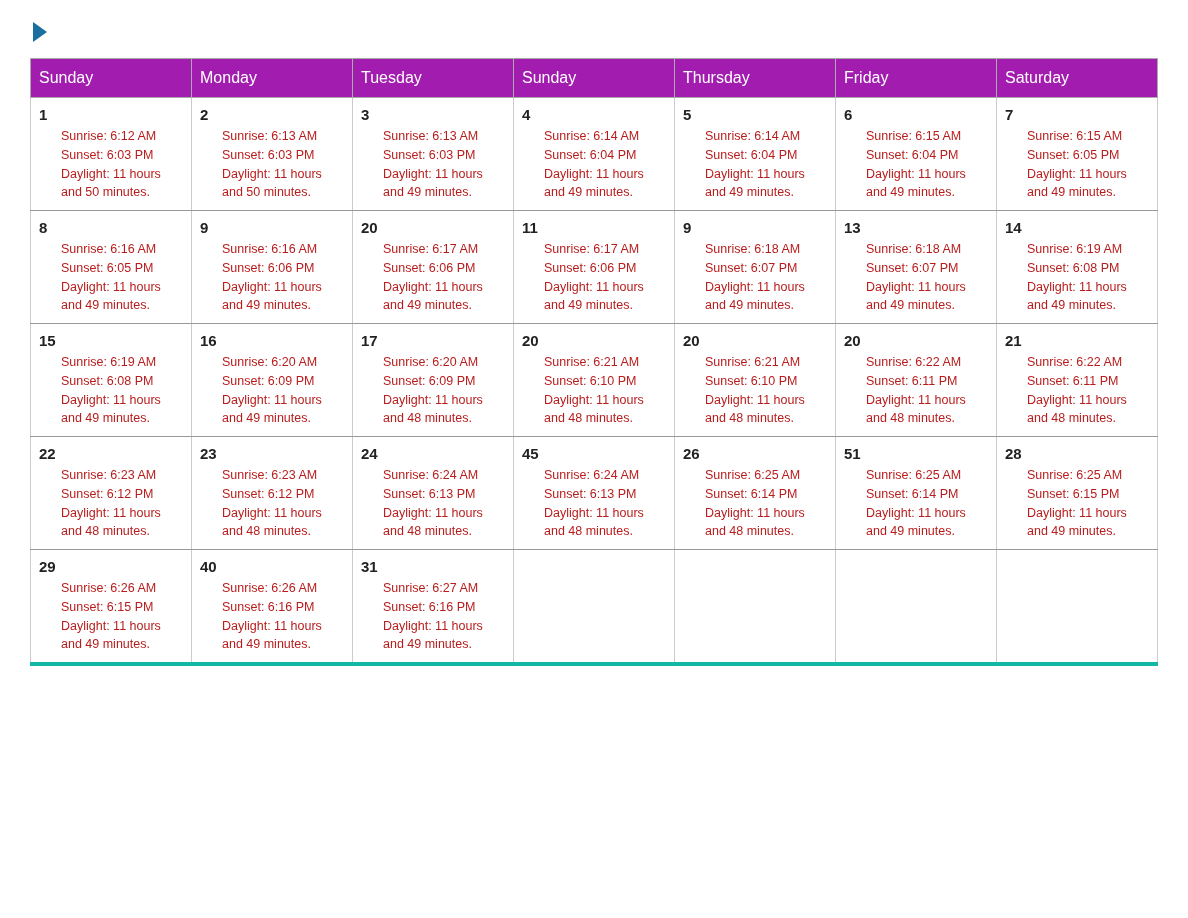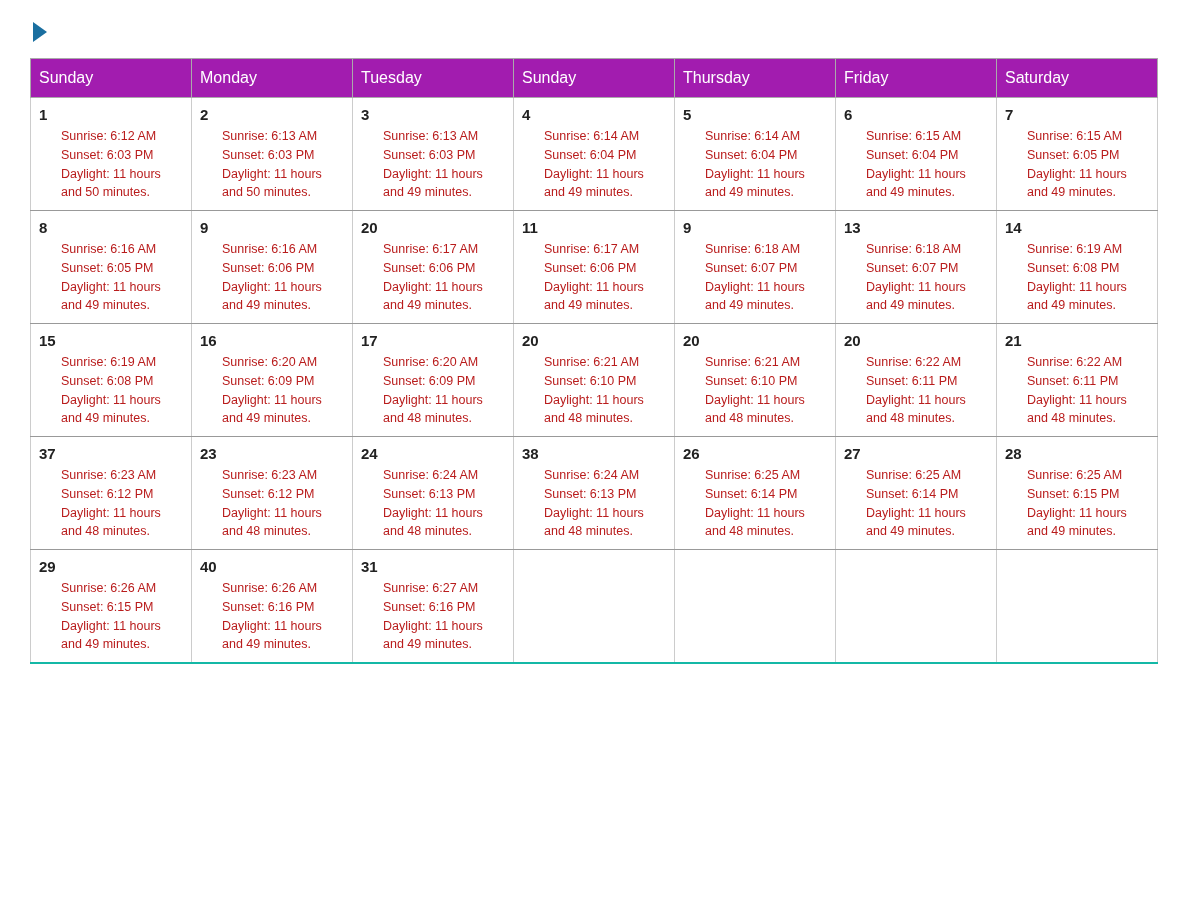--- a/index.html
+++ b/index.html
@@ -76,21 +76,21 @@
     }
     .calendar td {
       vertical-align: top;
       padding: 8px 8px;
       border: 1px solid #ccc;
       width: 14.28%;
       min-height: 110px;
       background: #ffffff;
     }
     .calendar tr td {
-      border-bottom: 2px solid #14b8a6;
+      border-bottom: 4px solid #14b8a6;
     }
     .calendar tbody tr:not(:last-child) td {
       border-bottom: 1px solid #999;
     }
     .day-number {
       font-size: 15px;
       font-weight: bold;
       color: #222;
       margin-bottom: 4px;
     }
@@ -219,41 +219,41 @@
           <div class="day-number">20</div>
           <div class="day-info">Sunrise: 6:22 AM<br>Sunset: 6:11 PM<br>Daylight: 11 hours and 48 minutes.</div>
         </td>
         <td>
           <div class="day-number">21</div>
           <div class="day-info">Sunrise: 6:22 AM<br>Sunset: 6:11 PM<br>Daylight: 11 hours and 48 minutes.</div>
         </td>
       </tr>
       <tr>
         <td>
-          <div class="day-number">37</div>
+          <div class="day-number">22</div>
           <div class="day-info">Sunrise: 6:23 AM<br>Sunset: 6:12 PM<br>Daylight: 11 hours and 48 minutes.</div>
         </td>
         <td>
           <div class="day-number">23</div>
           <div class="day-info">Sunrise: 6:23 AM<br>Sunset: 6:12 PM<br>Daylight: 11 hours and 48 minutes.</div>
         </td>
         <td>
           <div class="day-number">24</div>
           <div class="day-info">Sunrise: 6:24 AM<br>Sunset: 6:13 PM<br>Daylight: 11 hours and 48 minutes.</div>
         </td>
         <td>
-          <div class="day-number">38</div>
+          <div class="day-number">45</div>
           <div class="day-info">Sunrise: 6:24 AM<br>Sunset: 6:13 PM<br>Daylight: 11 hours and 48 minutes.</div>
         </td>
         <td>
           <div class="day-number">26</div>
           <div class="day-info">Sunrise: 6:25 AM<br>Sunset: 6:14 PM<br>Daylight: 11 hours and 48 minutes.</div>
         </td>
         <td>
-          <div class="day-number">27</div>
+          <div class="day-number">51</div>
           <div class="day-info">Sunrise: 6:25 AM<br>Sunset: 6:14 PM<br>Daylight: 11 hours and 49 minutes.</div>
         </td>
         <td>
           <div class="day-number">28</div>
           <div class="day-info">Sunrise: 6:25 AM<br>Sunset: 6:15 PM<br>Daylight: 11 hours and 49 minutes.</div>
         </td>
       </tr>
       <tr>
         <td>
           <div class="day-number">29</div>

